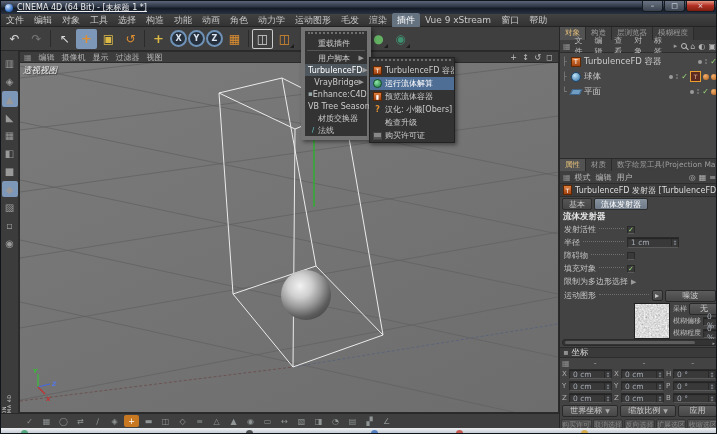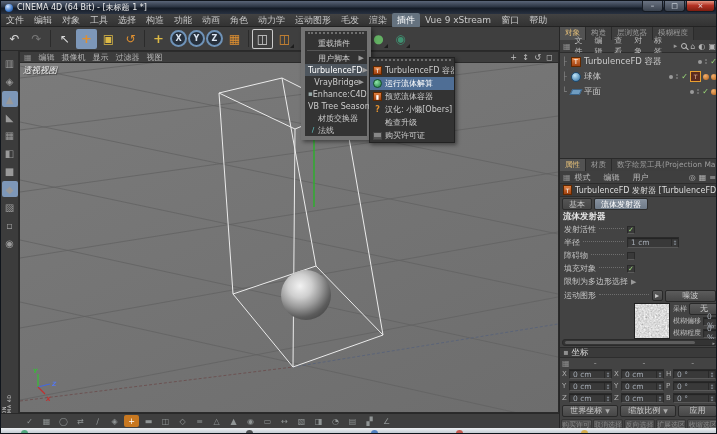--- a/index.html
+++ b/index.html
@@ -5,21 +5,21 @@
   * { margin:0; padding:0; box-sizing:border-box; }
   html,body { background:#222; }
   #app {
     position:relative; width:717px; height:434px; overflow:hidden;
     font-family:"DejaVu Sans","Liberation Sans",sans-serif;
     background:#3c3c3c; border:1px solid #10151c;
   }
   
   .titlebar { position:absolute; left:0; top:0; width:717px; height:13px;
     background:linear-gradient(#5a6578,#2b3442 45%,#141b26 55%,#283140);
-    display:flex; align-items:center; padding-left:4px; color:#f0f0f0; font-size:8px; }
+    display:flex; align-items:center; padding-left:4px; color:#f0f0f0; font-size:8px;text-decoration:underline; }
   .win-icon { width:8px; height:8px; border-radius:50%; margin-right:4px;
     background:radial-gradient(circle at 35% 30%, #d8e8ff, #3a76c8 60%, #16345e); }
   .win-buttons { position:absolute; right:3px; top:0; display:flex; gap:1px; }
   .win-btn { width:21px; height:11px; font-size:7px; line-height:10px; text-align:center;
     color:#e6ebf2; background:linear-gradient(#6a7382,#3a424e); border:1px solid #161b22;
     border-top:none; border-radius:0 0 3px 3px; }
   .win-btn.close { width:29px; background:linear-gradient(#e59683,#b33224 45%,#7e1d10); }
   
   .menubar { position:absolute; left:0; top:13px; width:717px; height:13px;
     background:linear-gradient(#424242,#333333); border-bottom:1px solid #232323;
@@ -485,21 +485,21 @@
 
     <div class="attr-tabs">
 
     <span class="rp-tab active">属性</span>
         <span class="rp-tab">材质</span>
         <span class="rp-tab">数字绘景工具(Projection Man)</span>
       </div>
 
     <div class="attr-menubar">
       <span class="grid-ic">▦</span>
-      <span style="display:flex;gap:13px">
+      <span style="display:flex;gap:5px">
 
       <span>模式</span>
           <span>编辑</span>
           <span>用户</span>
         </span>
       <span class="om-icons">
         <span class="om-glyph">◎</span>
         <span class="om-glyph">▦</span>
         <span class="om-glyph">≡</span>
       </span>

